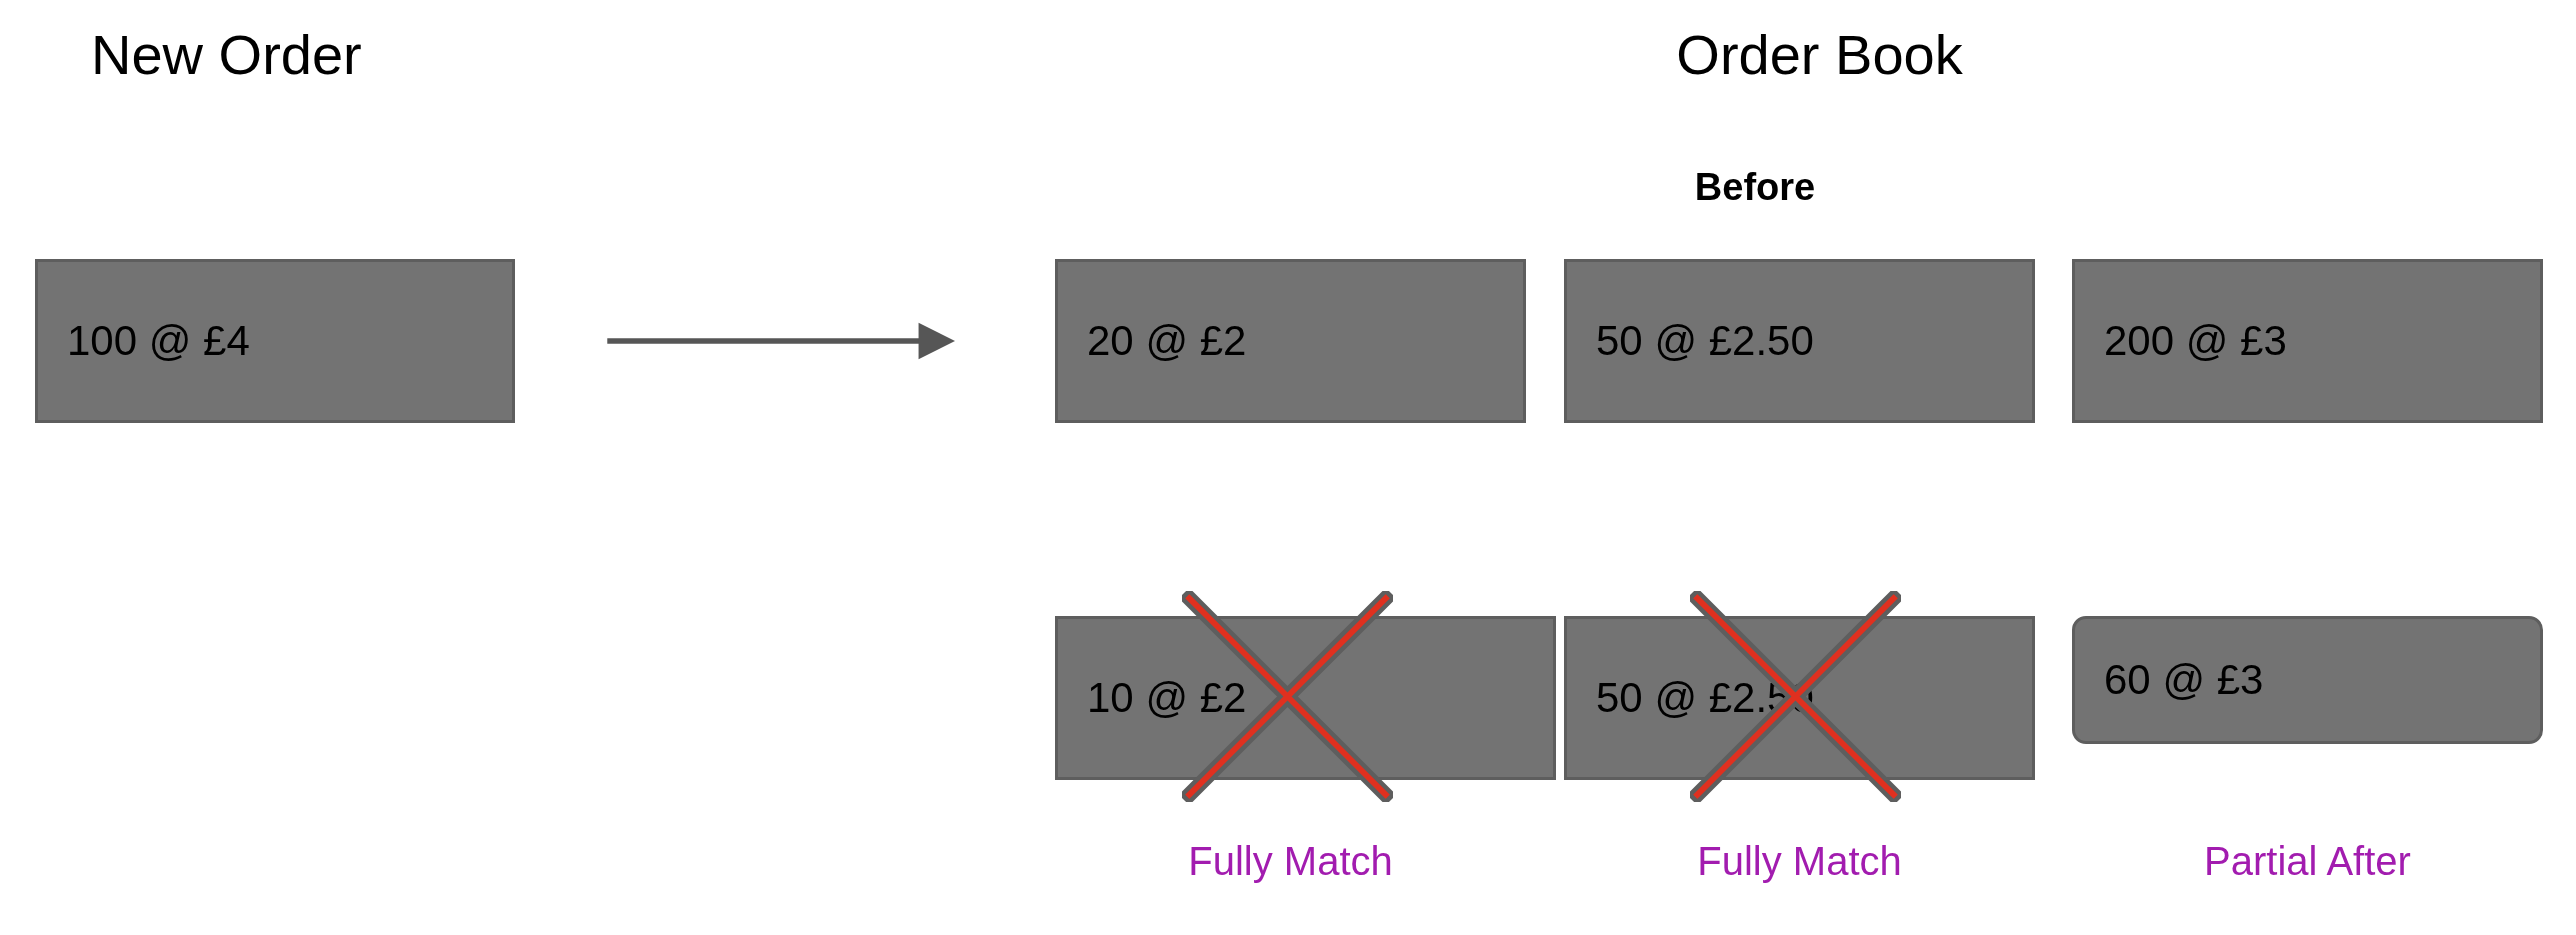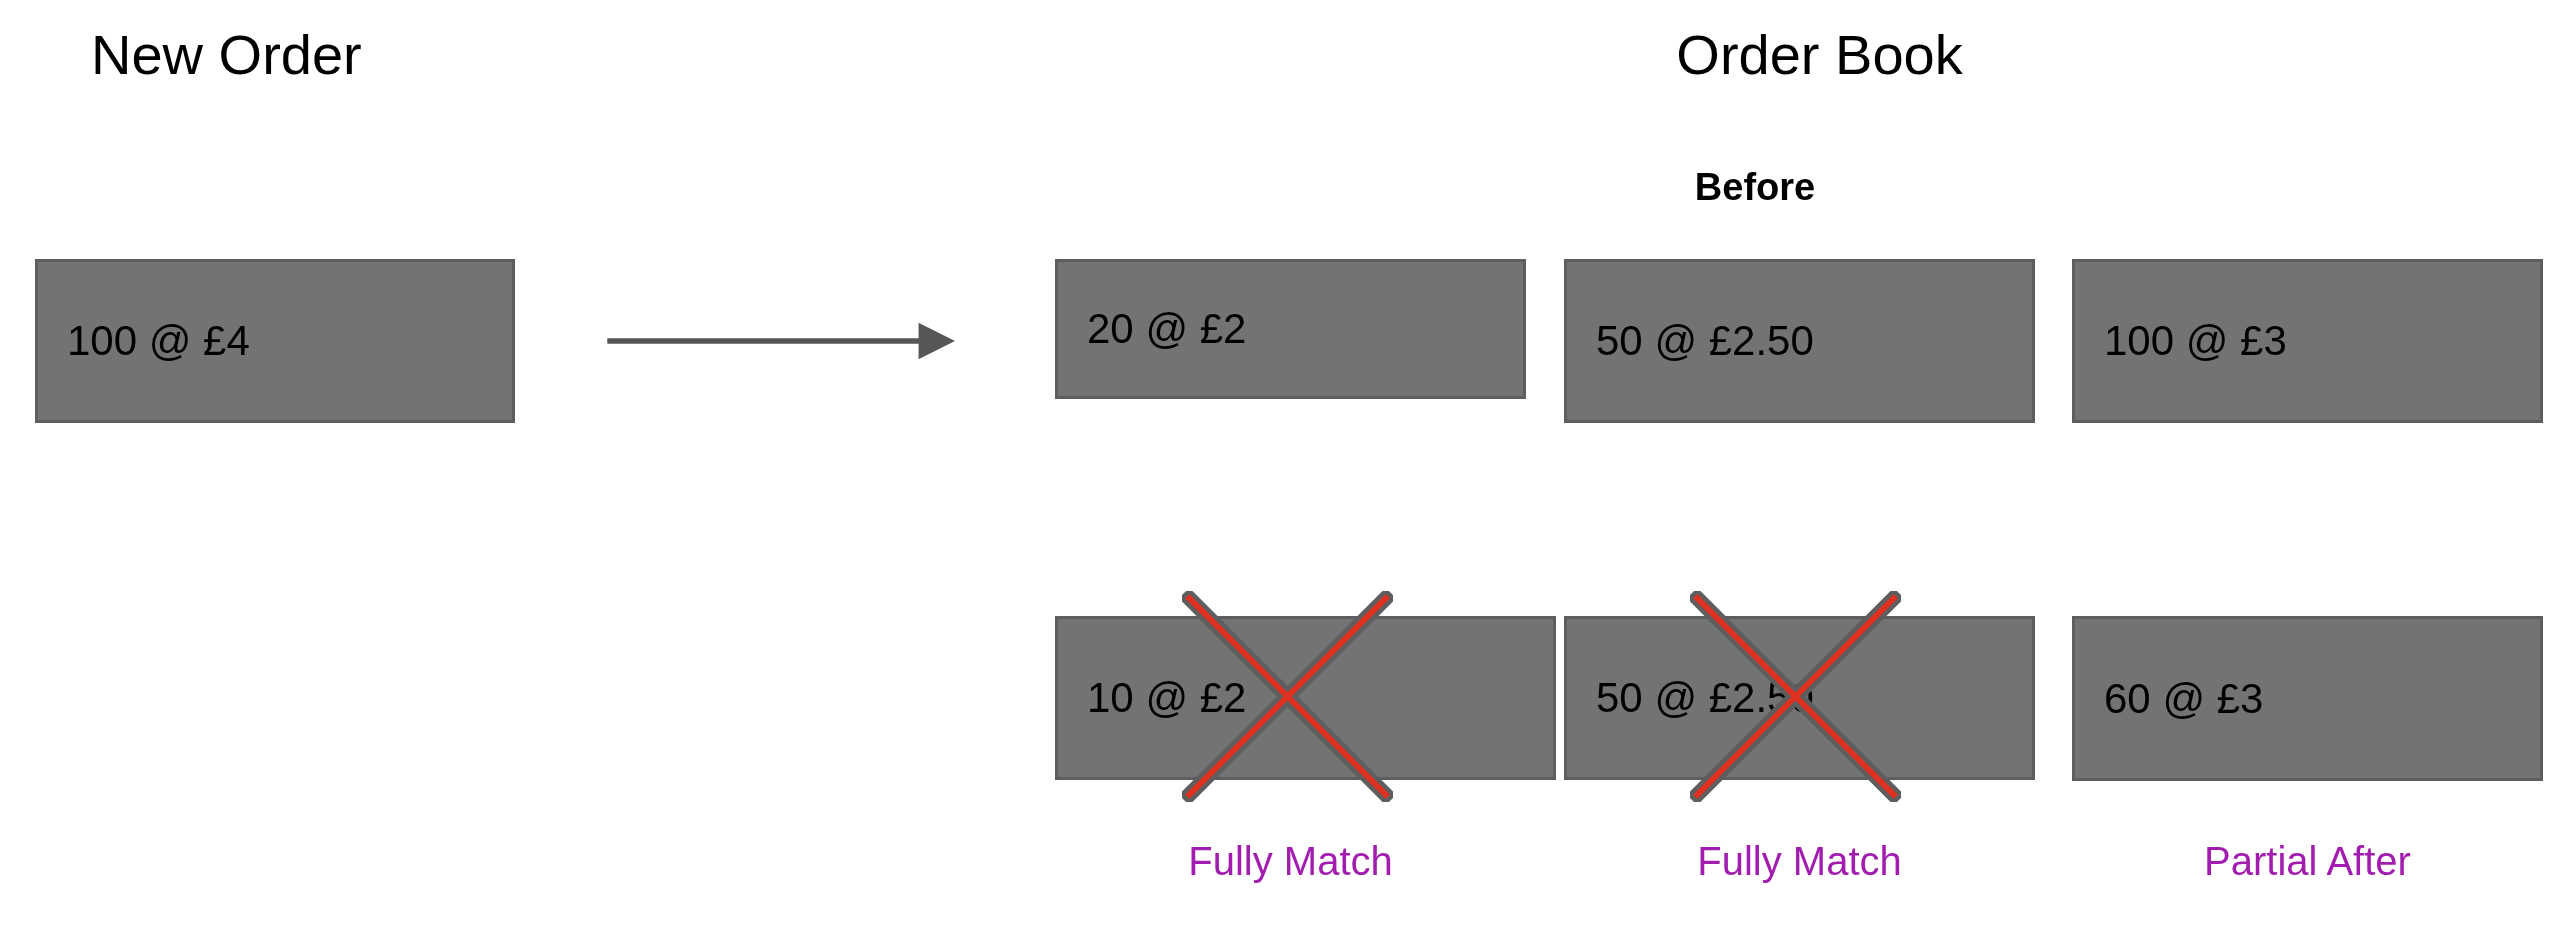--- a/index.html
+++ b/index.html
@@ -66,28 +66,28 @@
     line-height: 1;
     color: #000;
     padding-left: 29px;
     white-space: nowrap;
   }
 
   
   #box-new-order { left: 35px;  top: 259px; width: 480px; height: 164px; }
 
   
-  #box-before-0  { left: 1055px; top: 259px; width: 471px; height: 140px; }
+  #box-before-0  { left: 1055px; top: 259px; width: 471px; height: 164px; }
   #box-before-1  { left: 1564px; top: 259px; width: 471px; height: 164px; }
   #box-before-2  { left: 2072px; top: 259px; width: 471px; height: 164px; }
 
   
   #box-after-0   { left: 1055px; top: 616px; width: 501px; height: 164px; }
   #box-after-1   { left: 1564px; top: 616px; width: 471px; height: 164px; }
-  #box-after-2   { left: 2072px; top: 616px; width: 471px; height: 165px; }
+  #box-after-2   { left: 2072px; top: 616px; width: 471px; height: 128px; border-radius: 14px; }
 
   
   #flow-arrow {
     position: absolute;
     left: 600px;
     top: 309px;
     width: 355px;
     height: 64px;
   }
 
@@ -137,21 +137,21 @@
 
   <div class="order-box" id="box-before-0">
     <span class="order-text">20 @ £2</span>
   </div>
 
   <div class="order-box" id="box-before-1">
     <span class="order-text">50 @ £2.50</span>
   </div>
 
   <div class="order-box" id="box-before-2">
-    <span class="order-text">100 @ £3</span>
+    <span class="order-text">200 @ £3</span>
   </div>
 
   <div class="order-box" id="box-after-0">
     <span class="order-text">10 @ £2</span>
   </div>
 
   <div class="order-box" id="box-after-1">
     <span class="order-text">50 @ £2.50</span>
   </div>
 

